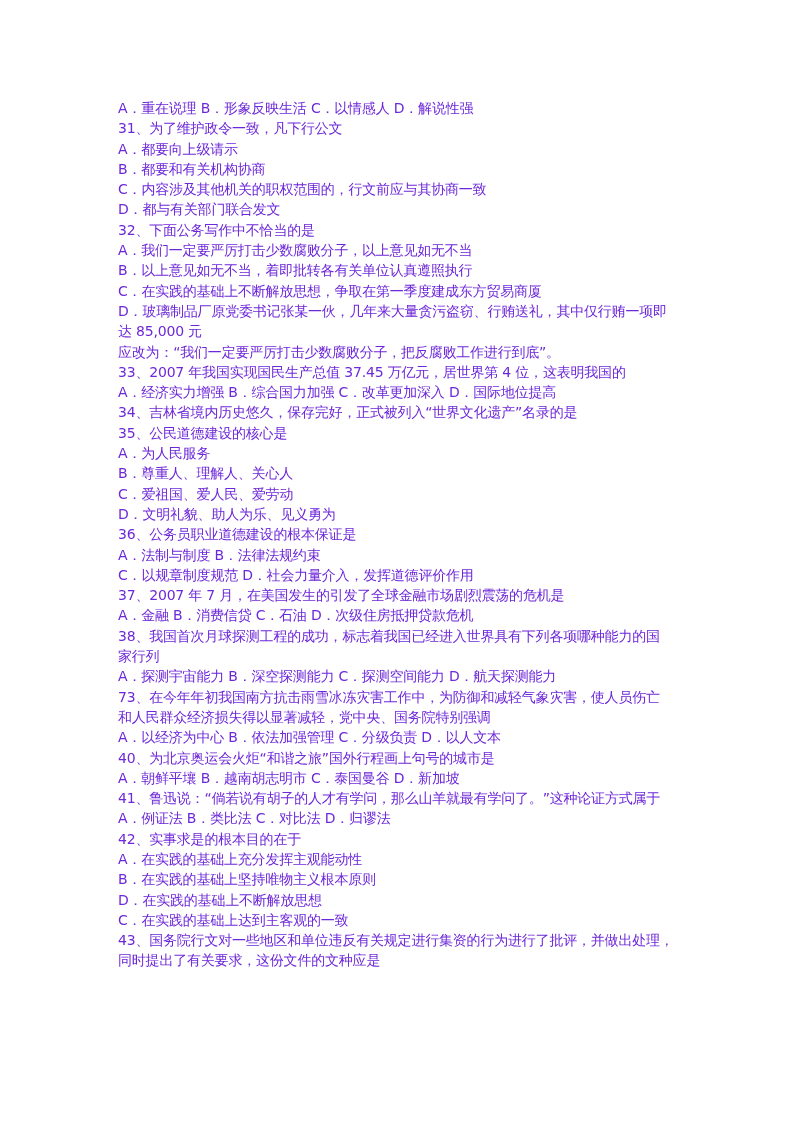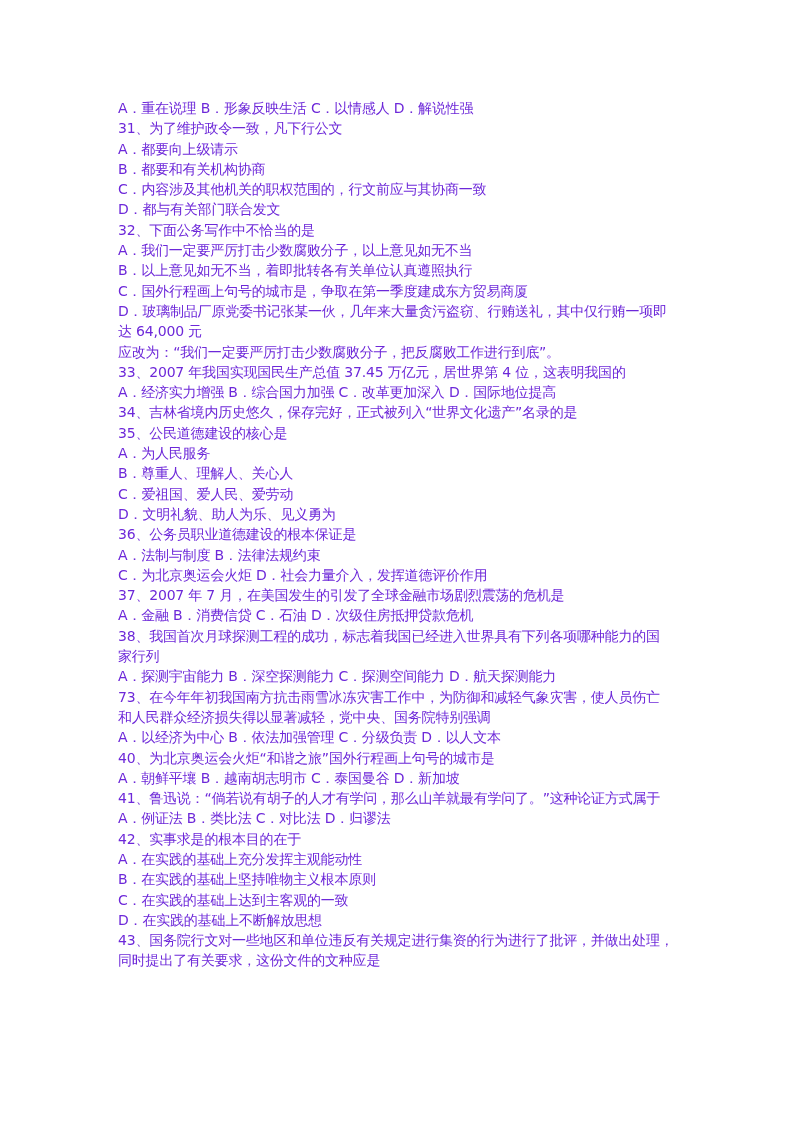--- a/index.html
+++ b/index.html
@@ -35,47 +35,47 @@
 <div class="page">
   <div class="line">A．重在说理 B．形象反映生活 C．以情感人 D．解说性强</div>
   <div class="line">31、为了维护政令一致，凡下行公文</div>
   <div class="line">A．都要向上级请示</div>
   <div class="line">B．都要和有关机构协商</div>
   <div class="line">C．内容涉及其他机关的职权范围的，行文前应与其协商一致</div>
   <div class="line">D．都与有关部门联合发文</div>
   <div class="line">32、下面公务写作中不恰当的是</div>
   <div class="line">A．我们一定要严厉打击少数腐败分子，以上意见如无不当</div>
   <div class="line">B．以上意见如无不当，着即批转各有关单位认真遵照执行</div>
-  <div class="line">C．国外行程画上句号的城市是，争取在第一季度建成东方贸易商厦</div>
+  <div class="line">C．在实践的基础上不断解放思想，争取在第一季度建成东方贸易商厦</div>
   <div class="line">D．玻璃制品厂原党委书记张某一伙，几年来大量贪污盗窃、行贿送礼，其中仅行贿一项即</div>
-  <div class="line">达 64,000 元</div>
+  <div class="line">达 85,000 元</div>
   <div class="line">应改为：“我们一定要严厉打击少数腐败分子，把反腐败工作进行到底”。</div>
   <div class="line">33、2007 年我国实现国民生产总值 37.45 万亿元，居世界第 4 位，这表明我国的</div>
   <div class="line">A．经济实力增强 B．综合国力加强 C．改革更加深入 D．国际地位提高</div>
   <div class="line">34、吉林省境内历史悠久，保存完好，正式被列入“世界文化遗产”名录的是</div>
   <div class="line">35、公民道德建设的核心是</div>
   <div class="line">A．为人民服务</div>
   <div class="line">B．尊重人、理解人、关心人</div>
   <div class="line">C．爱祖国、爱人民、爱劳动</div>
   <div class="line">D．文明礼貌、助人为乐、见义勇为</div>
   <div class="line">36、公务员职业道德建设的根本保证是</div>
   <div class="line">A．法制与制度 B．法律法规约束</div>
-  <div class="line">C．为北京奥运会火炬 D．社会力量介入，发挥道德评价作用</div>
+  <div class="line">C．以规章制度规范 D．社会力量介入，发挥道德评价作用</div>
   <div class="line">37、2007 年 7 月，在美国发生的引发了全球金融市场剧烈震荡的危机是</div>
   <div class="line">A．金融 B．消费信贷 C．石油 D．次级住房抵押贷款危机</div>
   <div class="line">38、我国首次月球探测工程的成功，标志着我国已经进入世界具有下列各项哪种能力的国</div>
   <div class="line">家行列</div>
   <div class="line">A．探测宇宙能力 B．深空探测能力 C．探测空间能力 D．航天探测能力</div>
   <div class="line">73、在今年年初我国南方抗击雨雪冰冻灾害工作中，为防御和减轻气象灾害，使人员伤亡</div>
   <div class="line">和人民群众经济损失得以显著减轻，党中央、国务院特别强调</div>
   <div class="line">A．以经济为中心 B．依法加强管理 C．分级负责 D．以人文本</div>
   <div class="line">40、为北京奥运会火炬“和谐之旅”国外行程画上句号的城市是</div>
   <div class="line">A．朝鲜平壤 B．越南胡志明市 C．泰国曼谷 D．新加坡</div>
   <div class="line">41、鲁迅说：“倘若说有胡子的人才有学问，那么山羊就最有学问了。”这种论证方式属于</div>
   <div class="line">A．例证法 B．类比法 C．对比法 D．归谬法</div>
   <div class="line">42、实事求是的根本目的在于</div>
   <div class="line">A．在实践的基础上充分发挥主观能动性</div>
   <div class="line">B．在实践的基础上坚持唯物主义根本原则</div>
+  <div class="line">D．在实践的基础上不断解放思想</div>
   <div class="line">C．在实践的基础上达到主客观的一致</div>
-  <div class="line">D．在实践的基础上不断解放思想</div>
   <div class="line">43、国务院行文对一些地区和单位违反有关规定进行集资的行为进行了批评，并做出处理，</div>
   <div class="line">同时提出了有关要求，这份文件的文种应是</div>
 </div>
 
 </body></html>

